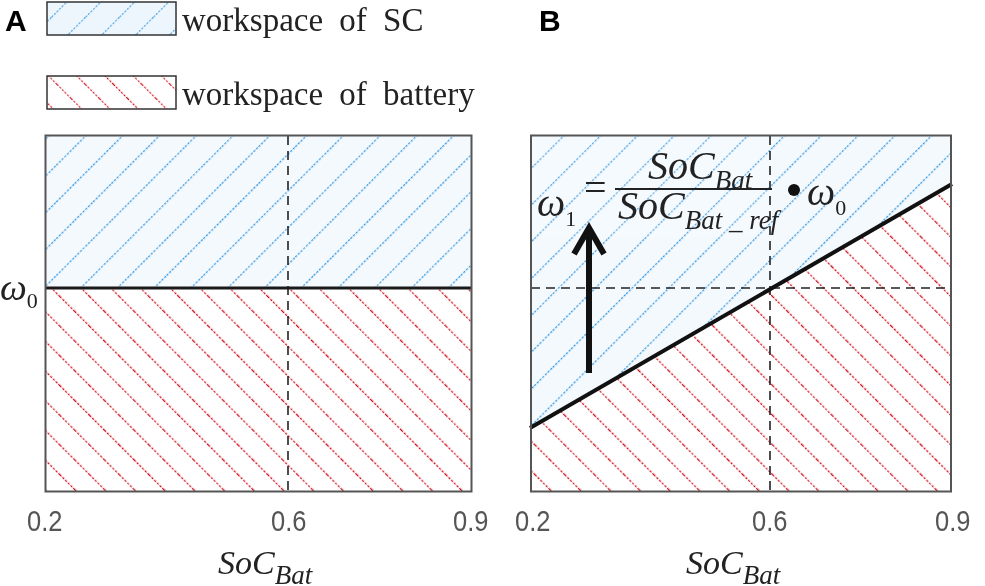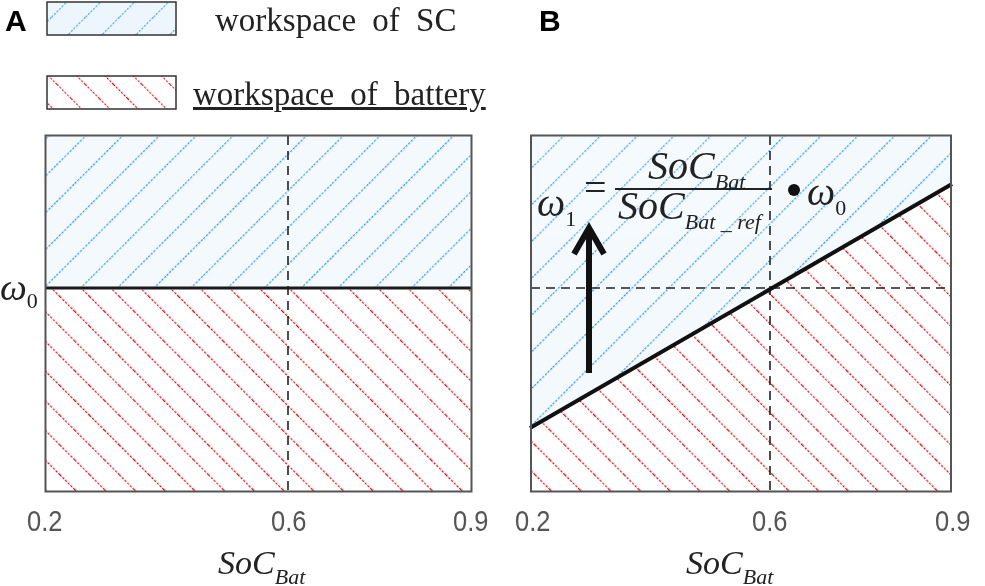--- a/index.html
+++ b/index.html
@@ -2,21 +2,21 @@
 <html><head>
 <meta charset="utf-8">
 <style>
   html, body { margin:0; padding:0; background:#ffffff; }
   body { width:985px; height:586px; position:relative; overflow:hidden; font-family:"Liberation Serif", serif; }
   .abs { position:absolute; }
   .panel-letter { font-family:"Liberation Sans", sans-serif; font-weight:bold; font-size:30px; color:#000; line-height:1; }
   .legend-text { font-family:"Liberation Serif", serif; font-size:33px; color:#222; line-height:1; white-space:nowrap; word-spacing:8px; }
   .tick { font-family:"Liberation Sans", sans-serif; font-size:30px; color:#555; line-height:1; transform:scaleX(0.85); transform-origin:left top; }
   .axis-label { font-family:"Liberation Serif", serif; font-style:italic; font-size:34px; color:#222; line-height:1; white-space:nowrap; }
-  .axis-label sub { font-size:22px; vertical-align:-10px; }
+  .axis-label sub { font-size:27px; vertical-align:-10px; }
   svg { position:absolute; left:0; top:0; }
 </style>
 </head>
 <body>
 
 <svg width="985" height="586" viewBox="0 0 985 586">
   <defs>
     <pattern id="hatchSC" patternUnits="userSpaceOnUse" width="26" height="26" patternTransform="rotate(45)">
       <line x1="0" y1="0" x2="0" y2="26" stroke="#3a9ae0" stroke-width="2.6" stroke-dasharray="2.2 1.6"></line>
     </pattern>
@@ -76,22 +76,22 @@
     </g>
     <line x1="615" y1="189" x2="772" y2="189" stroke="#222" stroke-width="2"></line>
     <circle cx="794" cy="190" r="6" fill="#111"></circle>
     <rect x="531" y="135.5" width="420" height="356" fill="none" stroke="#555" stroke-width="2"></rect>
   </g>
 </svg>
 
 <div class="abs panel-letter" style="left:5px; top:6px;">A</div>
 <div class="abs panel-letter" style="left:539px; top:6px;">B</div>
 
-<div class="abs legend-text" style="left:182px; top:4px;margin-left:33px;">workspace of SC</div>
-<div class="abs legend-text" style="left:193px; top:78px;text-decoration:underline;">workspace of battery</div>
+<div class="abs legend-text" style="left:182px; top:4px;">workspace of SC</div>
+<div class="abs legend-text" style="left:182px; top:78px;">workspace of battery</div>
 
 <div class="abs axis-label" style="left:0px; top:268px; font-size:38px;">
   <span>ω</span><sub style="font-style:normal; font-size:22px; vertical-align:-8px;">0</sub>
 </div>
 
 <div class="abs tick" style="left:27px; top:506px;">0.2</div>
 <div class="abs tick" style="left:271px; top:506px;">0.6</div>
 <div class="abs tick" style="left:453px; top:506px;">0.9</div>
 
 <div class="abs tick" style="left:515px; top:506px;">0.2</div>

